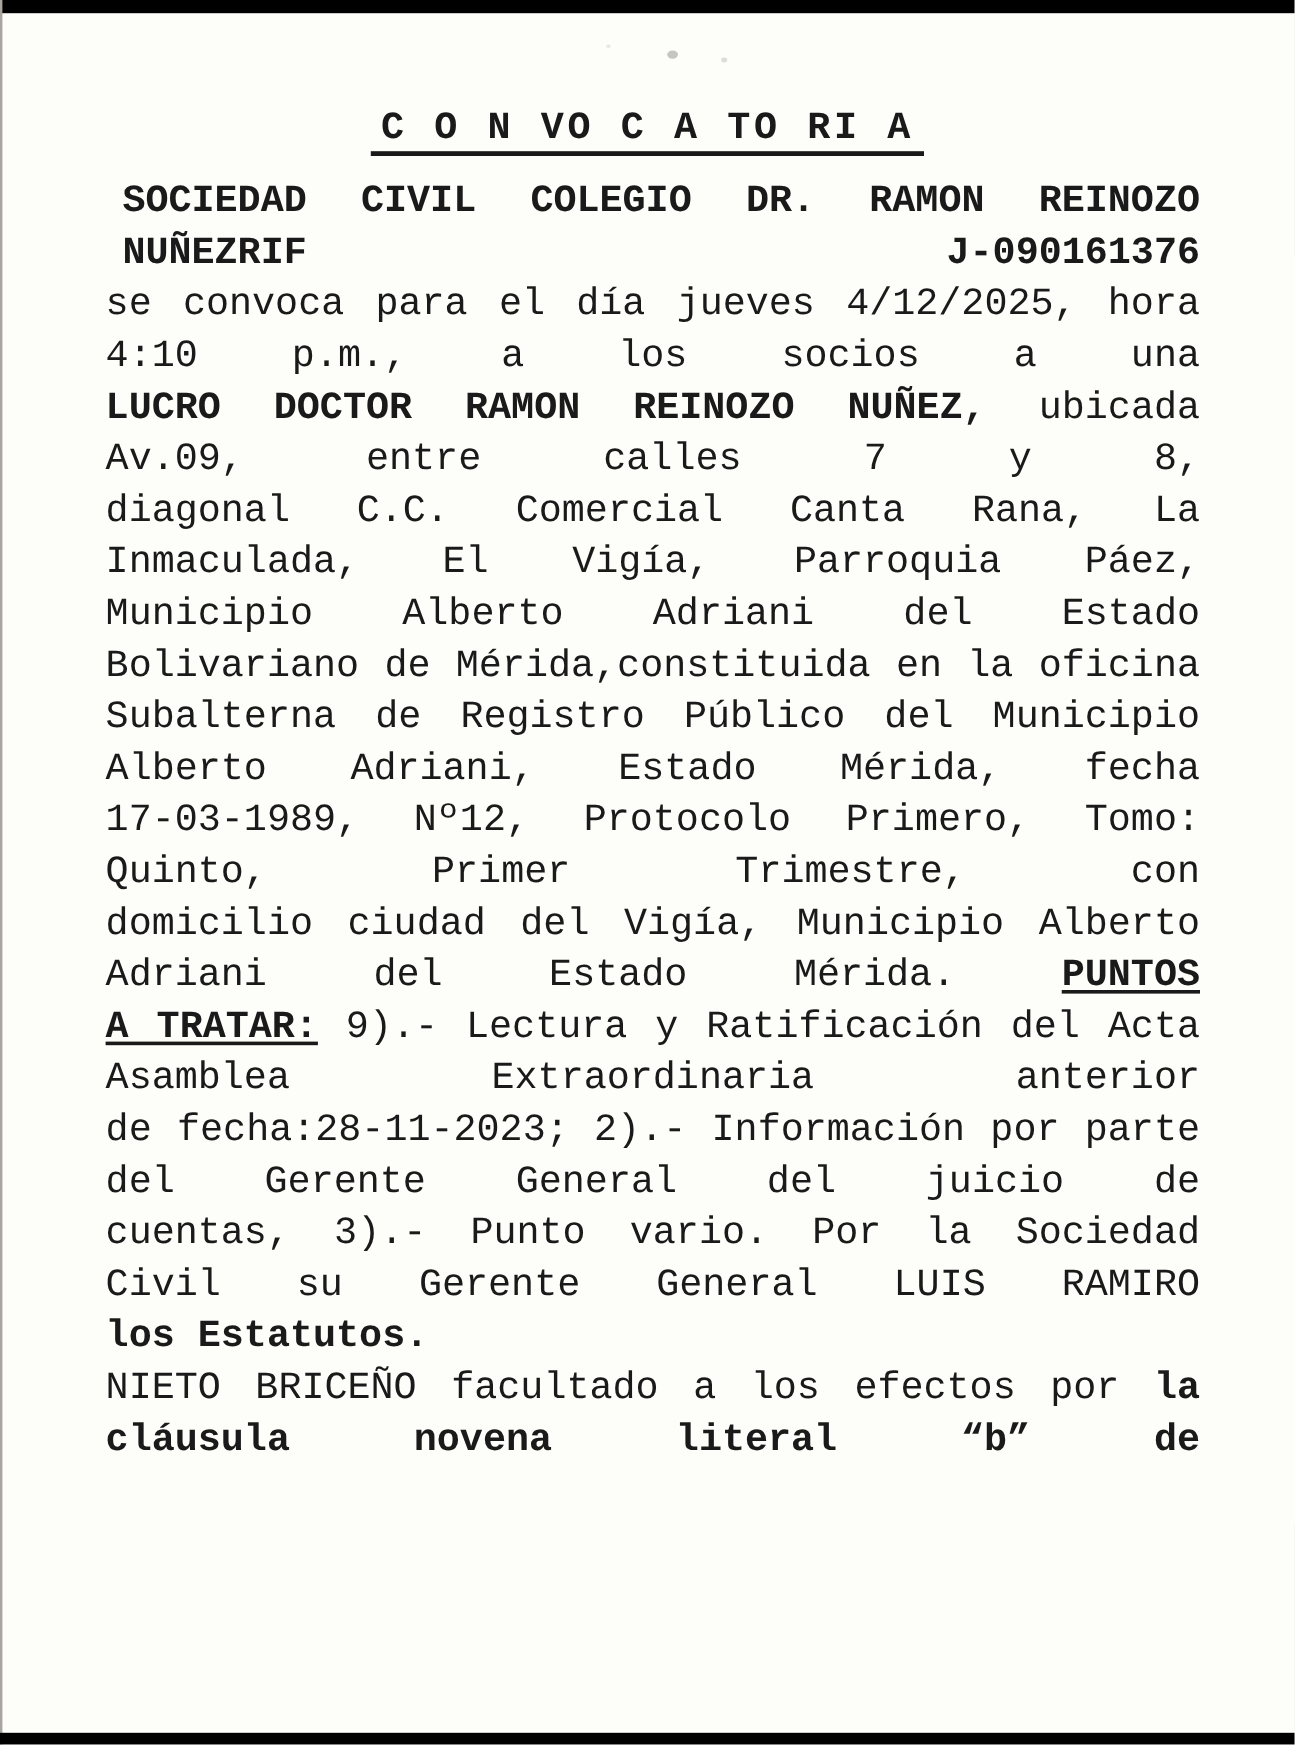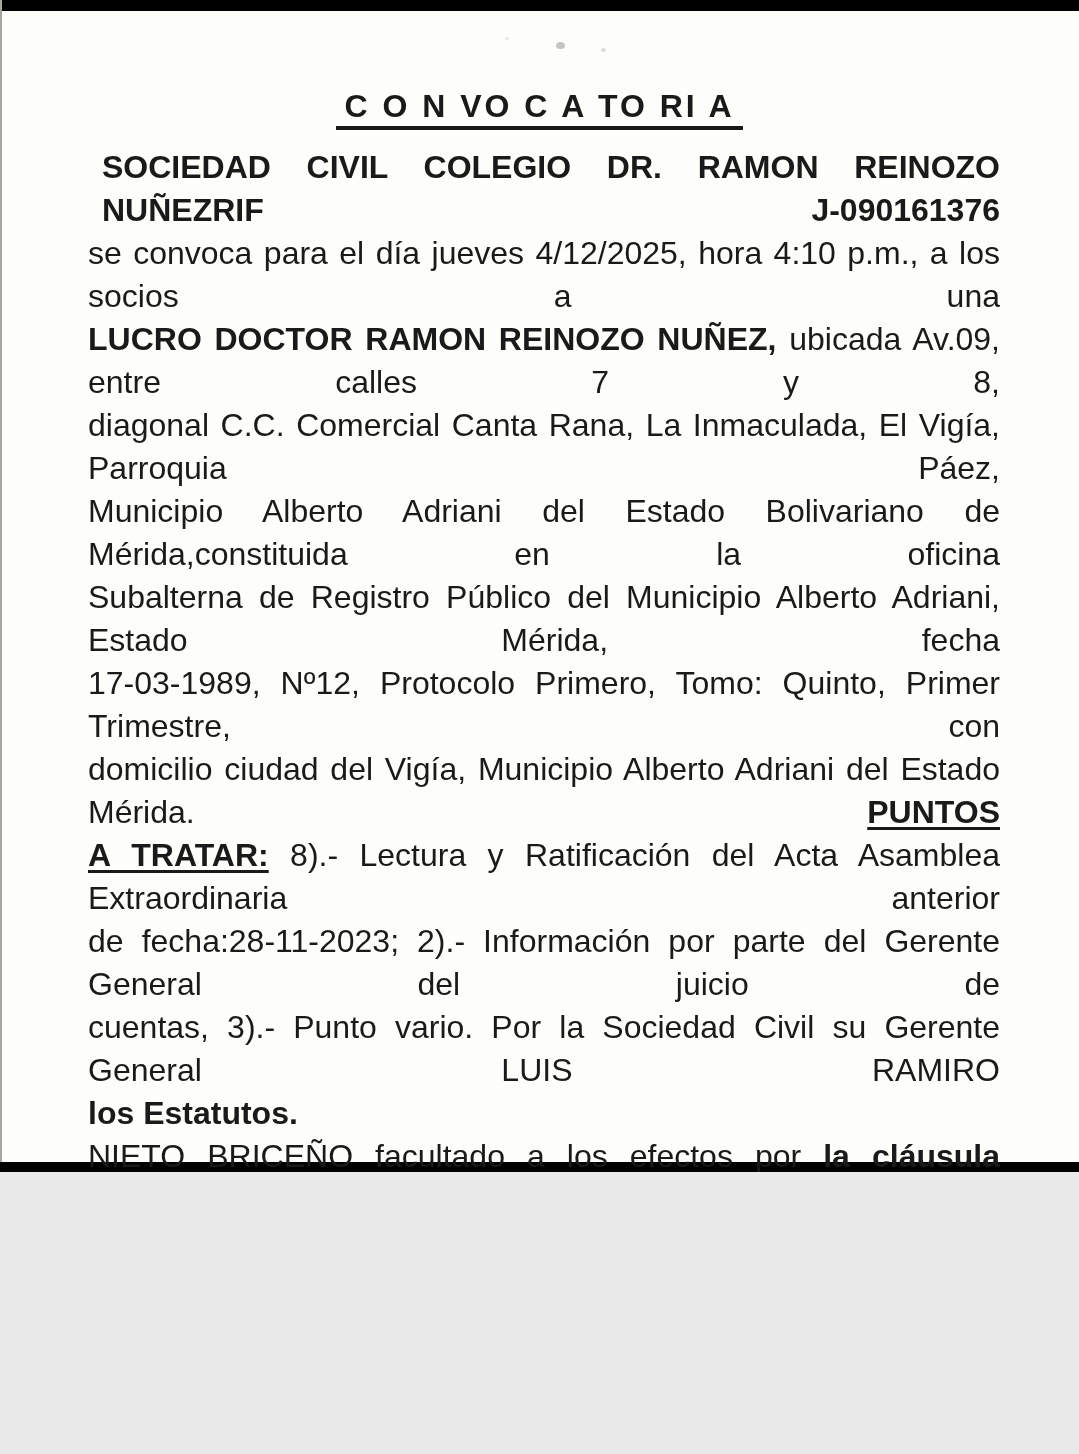--- a/index.html
+++ b/index.html
@@ -1,21 +1,21 @@
 <!DOCTYPE html>
 <html style="--page-background: #fdfdfa; --ink: #1a1a1a; --edge-artifact: #000000; --left-line: #a8a49e;"><head>
 <meta charset="utf-8">
 <style>
   html,body{margin:0;padding:0;background:#e9e9e9;}
   .page{
     position:relative;
-    width:1079px;height:1172px;
+    width:1079px;height:1454px;
     background:var(--page-background,#fdfdfa);
     overflow:hidden;
-    font-family:Liberation Sans, sans-serif;
+    font-family:Liberation Mono, monospace;
     color:var(--ink,#1a1a1a);
   }
   
   .edge{position:absolute;background:var(--edge-artifact,#000);}
   .edge.top{top:0;left:0;width:100%;height:11px;}
   .edge.bottom{bottom:0;left:0;width:100%;height:10px;}
   .edge.left{top:0;left:0;width:2px;height:100%;background:var(--left-line,#a8a49e);}
   
   .smudge{position:absolute;border-radius:50%;background:rgba(110,105,100,.38);}
   .smudge.s1{left:556px;top:42px;width:9px;height:7px;}
@@ -57,19 +57,19 @@
 
   <div class="doc-body">
       <div class="line" style="padding-left: 14px;"><span class="seg b">SOCIEDAD CIVIL COLEGIO DR. RAMON REINOZO NUÑEZRIF J-090161376</span></div>
       <div class="line"><span class="seg">se convoca para el día jueves 4/12/2025, hora 4:10 p.m., a los socios a una</span></div>
       <div class="line"><span class="seg b">LUCRO DOCTOR RAMON REINOZO NUÑEZ,</span><span class="seg"> ubicada Av.09, entre calles 7 y 8,</span></div>
       <div class="line"><span class="seg">diagonal C.C. Comercial Canta Rana, La Inmaculada, El Vigía, Parroquia Páez,</span></div>
       <div class="line"><span class="seg">Municipio Alberto Adriani del Estado Bolivariano de Mérida,constituida en la oficina</span></div>
       <div class="line"><span class="seg">Subalterna de Registro Público del Municipio Alberto Adriani, Estado Mérida, fecha</span></div>
       <div class="line"><span class="seg">17-03-1989, Nº12, Protocolo Primero, Tomo: Quinto, Primer Trimestre, con</span></div>
       <div class="line"><span class="seg">domicilio ciudad del Vigía, Municipio Alberto Adriani del Estado Mérida. </span><span class="seg b u">PUNTOS</span></div>
-      <div class="line"><span class="seg b u">A TRATAR:</span><span class="seg"> 8).- Lectura y Ratificación del Acta Asamblea Extraordinaria anterior</span></div>
+      <div class="line"><span class="seg b u">A TRATAR:</span><span class="seg"> 9).- Lectura y Ratificación del Acta Asamblea Extraordinaria anterior</span></div>
       <div class="line"><span class="seg">de fecha:28-11-2023; 2).- Información por parte del Gerente General del juicio de</span></div>
       <div class="line"><span class="seg">cuentas, 3).- Punto vario. Por la Sociedad Civil su Gerente General LUIS RAMIRO</span></div>
       <div class="line last"><span class="seg b">los Estatutos.</span></div>
       <div class="line"><span class="seg">NIETO BRICEÑO facultado a los efectos por </span><span class="seg b">la cláusula novena literal “b” de</span></div>
     </div>
 </div>
 
 </body></html>

